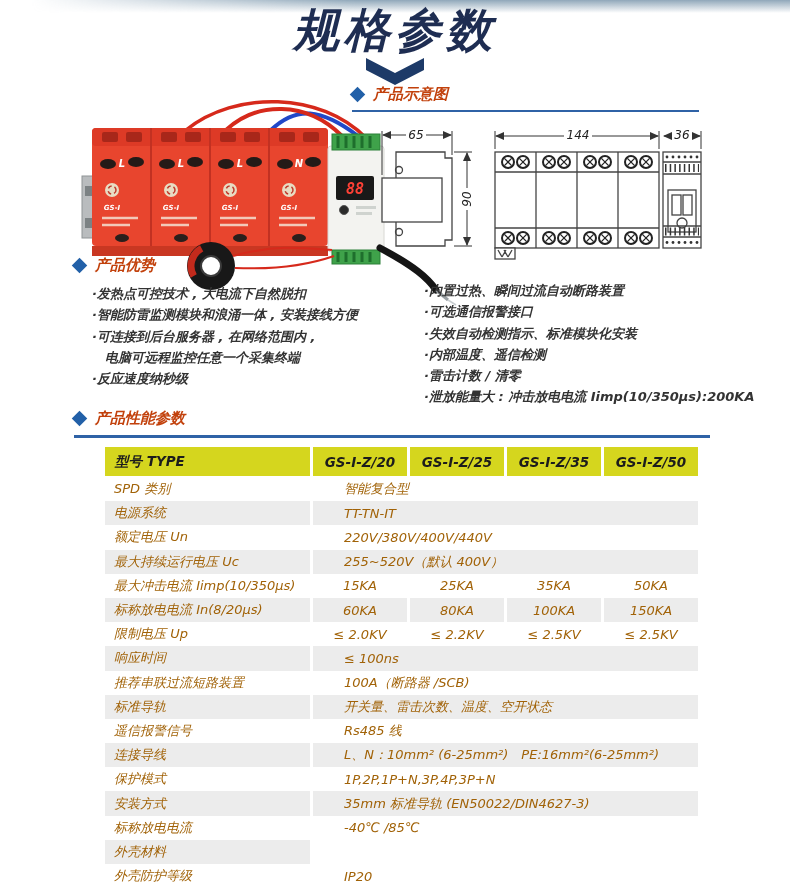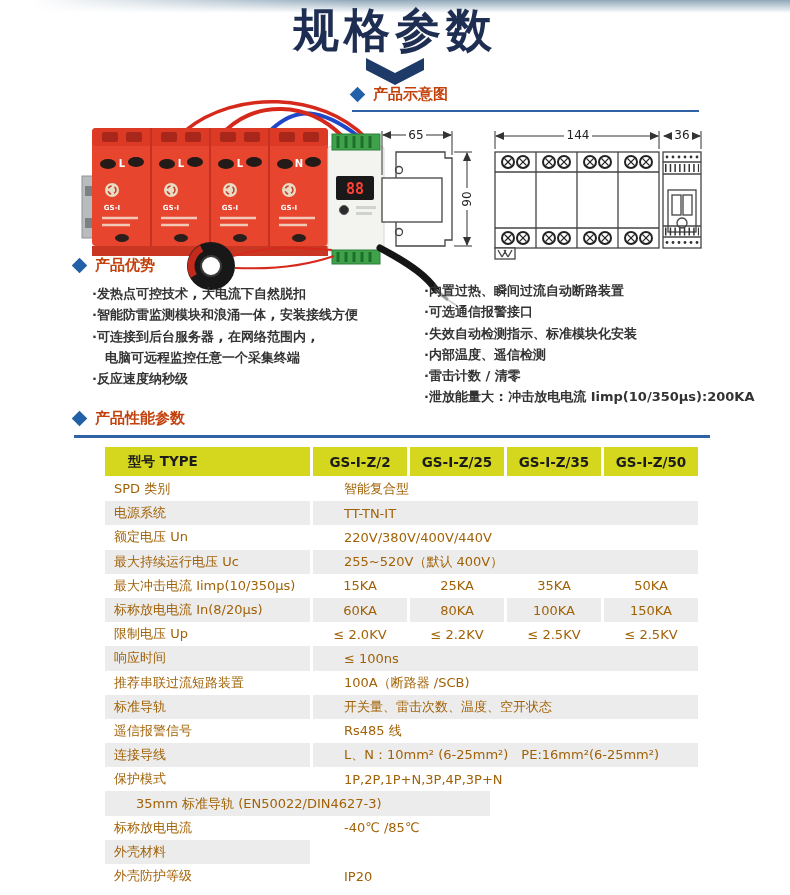--- a/index.html
+++ b/index.html
@@ -1,17 +1,17 @@
 <!DOCTYPE html>
 <html><head>
 <meta charset="utf-8">
 <style>
   html,body{margin:0;padding:0;background:#fff;}
   .page{position:relative;width:790px;height:895px;background:#ffffff;overflow:hidden;
-        font-family:"DejaVu Sans","Liberation Sans",sans-serif;}
+        font-family:"DejaVu Sans","Liberation Sans",sans-serif;font-style:italic;}
 
   
   .top-band{position:absolute;top:0;left:0;width:790px;height:13px;
     background:linear-gradient(to bottom, rgba(138,163,182,.95), rgba(138,163,182,0));
     -webkit-mask-image:linear-gradient(to right, transparent 4%, #000 45%, #000 100%);
     mask-image:linear-gradient(to right, transparent 4%, #000 45%, #000 100%);}
 
   .title{position:absolute;top:5px;left:0;width:100%;text-align:center;
     font-size:46px;line-height:50px;font-weight:900;letter-spacing:5px;color:#1e2d52;}
 
@@ -34,21 +34,21 @@
   .spec-table{position:absolute;left:105px;top:447px;width:593px;}
   .trow{display:flex;height:24.2px;}
   .trow.thead{height:29px;margin-bottom:1px;}
   .cell{box-sizing:border-box;display:flex;align-items:center;font-size:13px;color:#a16207;
         margin-right:3px;white-space:nowrap;overflow:hidden;}
   .cell:last-child{margin-right:0;}
   .c0{width:205px;padding-left:9px;}
   .cv{width:94px;justify-content:center;text-align:center;}
   .cspan{width:385px;padding-left:31px;}
   .thead .cell{background:#d5d61e;font-weight:700;color:#1c1c1c;font-size:13.5px;}
-  .thead .c0{padding-left:23px;}
+  .thead .c0{padding-left:10px;}
   .gray .cell{background:#ececec;}
 </style>
 </head>
 <body>
 
 <div class="page">
 
   <div class="top-band"></div>
 
   <div class="title">规格参数</div>
@@ -310,21 +310,21 @@
 
   <div class="sec" style="left:74px;top:409px;">
     <span class="diamond"></span>
     <span class="sec-label">产品性能参数</span>
   </div>
   <div class="underline" style="left:74px;top:435px;width:636px;height:3px;"></div>
 
   <div class="spec-table">
       <div class="trow thead">
         <div class="cell c0">型号 TYPE</div>
-        <div class="cell cv">GS-I-Z/2</div>
+        <div class="cell cv">GS-I-Z/20</div>
         <div class="cell cv">GS-I-Z/25</div>
         <div class="cell cv">GS-I-Z/35</div>
         <div class="cell cv">GS-I-Z/50</div>
       </div>
       <div class="trow">
         <div class="cell c0">SPD 类别</div>
         <div class="cell cspan">智能复合型</div>
       </div>
       <div class="trow gray">
         <div class="cell c0">电源系统</div>
@@ -377,20 +377,21 @@
       </div>
       <div class="trow gray">
         <div class="cell c0">连接导线</div>
         <div class="cell cspan">L、N：10mm² (6-25mm²)　PE:16mm²(6-25mm²)</div>
       </div>
       <div class="trow">
         <div class="cell c0">保护模式</div>
         <div class="cell cspan">1P,2P,1P+N,3P,4P,3P+N</div>
       </div>
       <div class="trow gray">
+        <div class="cell c0">安装方式</div>
         <div class="cell cspan">35mm 标准导轨 (EN50022/DIN4627-3)</div>
       </div>
       <div class="trow">
         <div class="cell c0">标称放电电流</div>
         <div class="cell cspan">-40℃ /85℃</div>
       </div>
       <div class="trow gray">
         <div class="cell c0">外壳材料</div>
       </div>
       <div class="trow">

